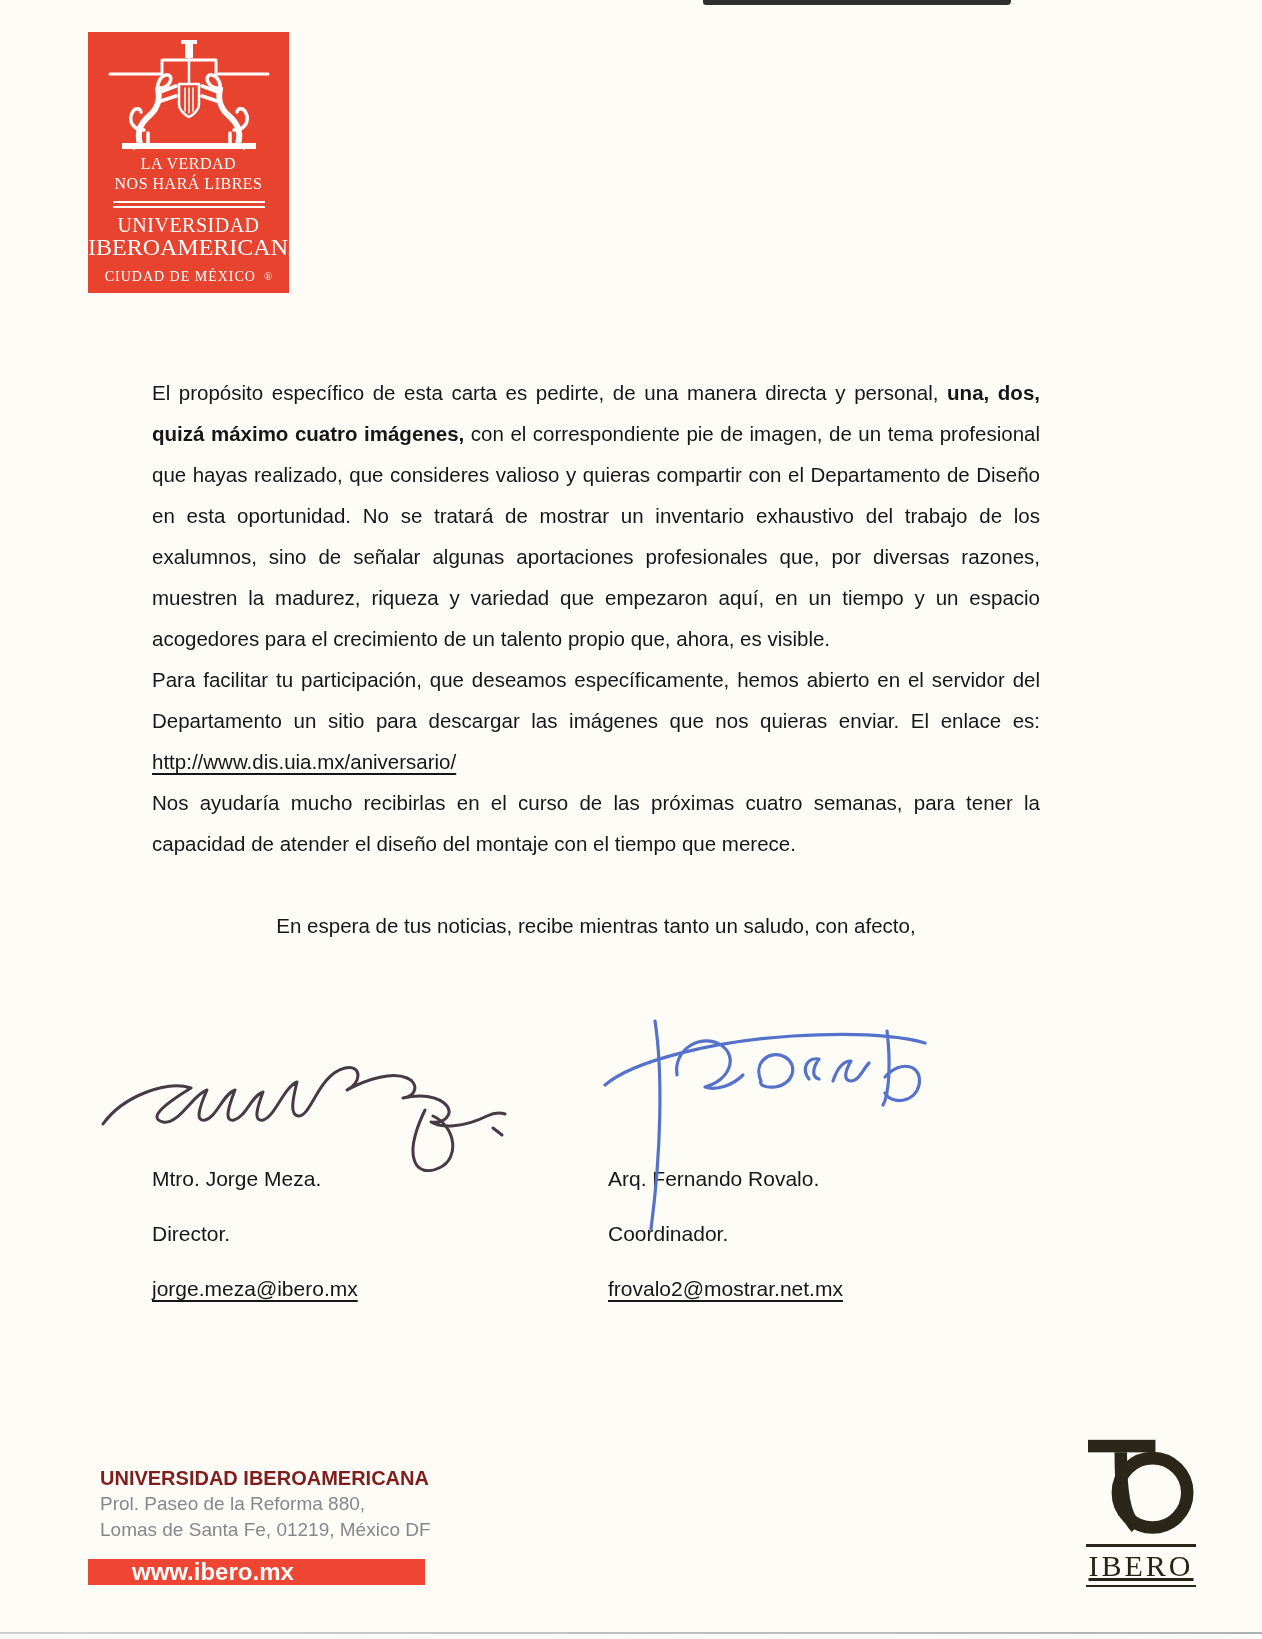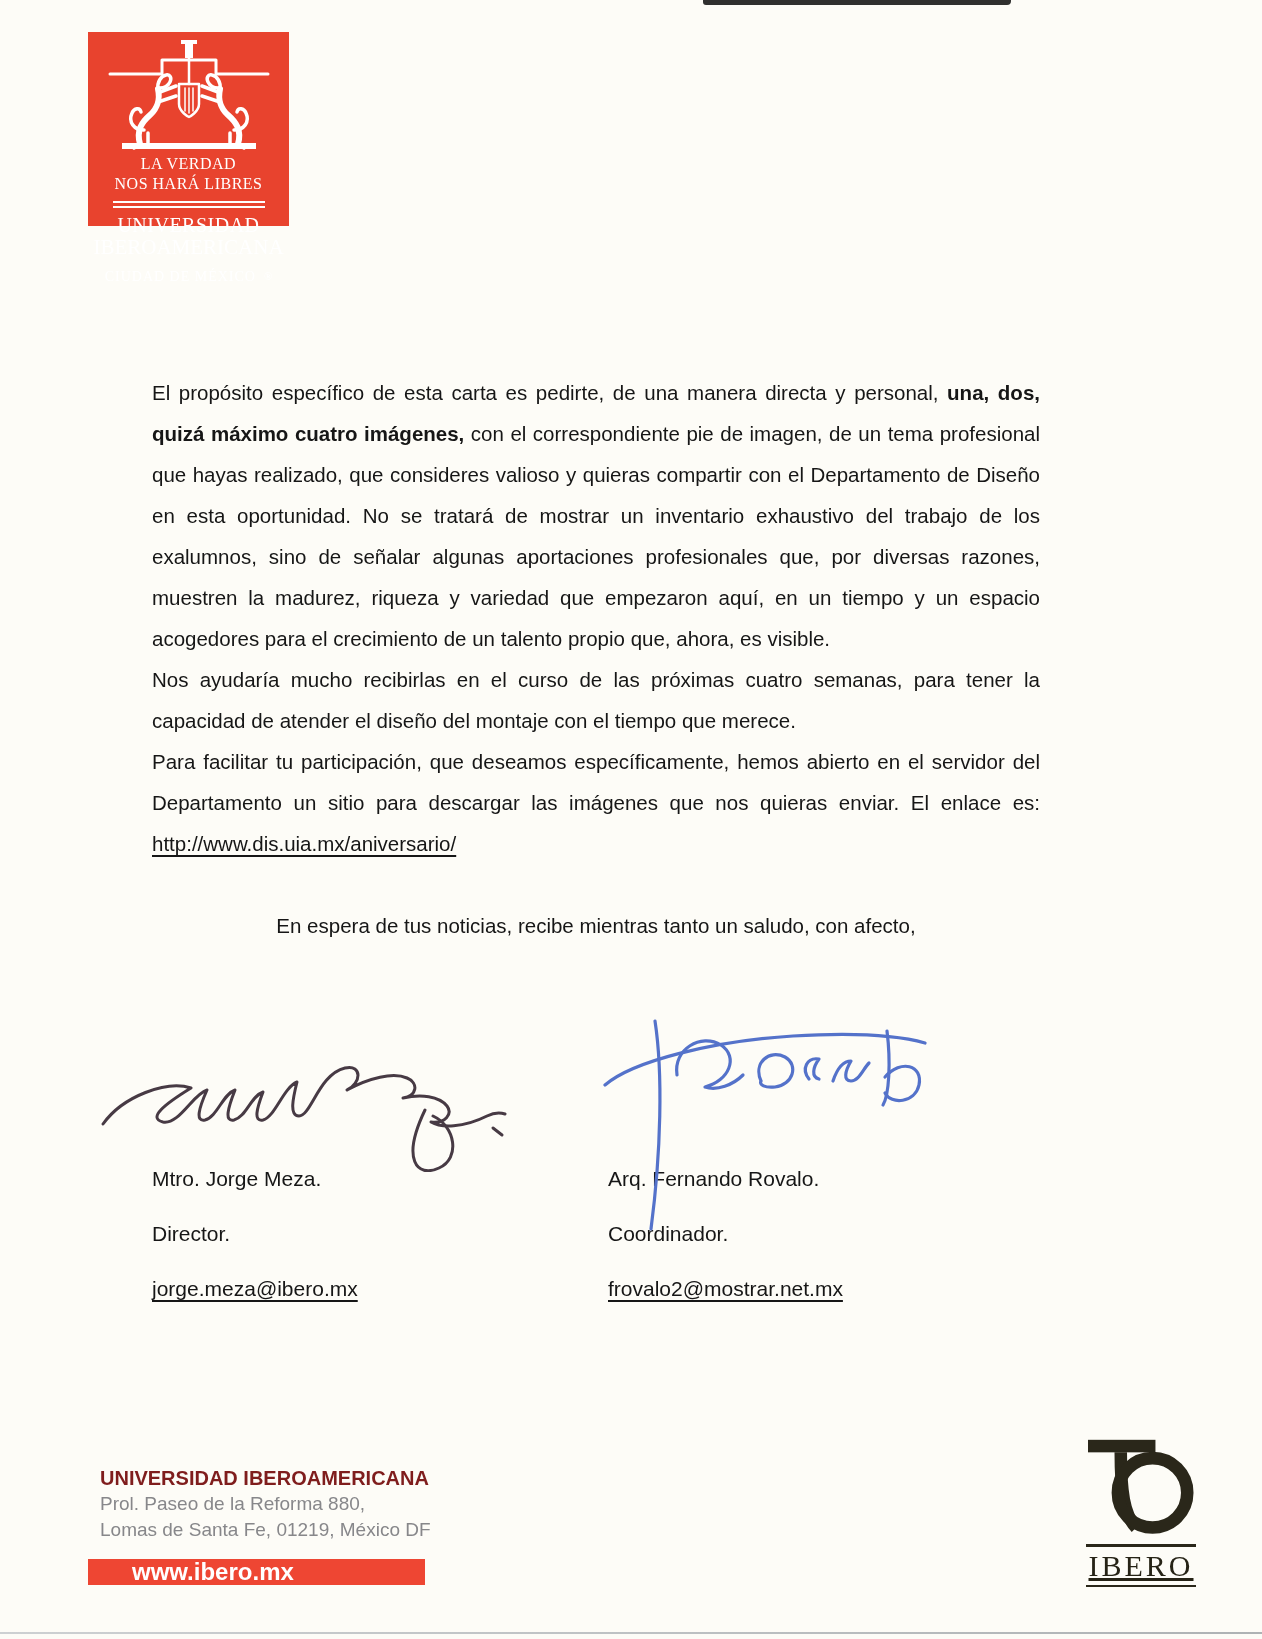--- a/index.html
+++ b/index.html
@@ -10,29 +10,29 @@
     font-family:"Liberation Sans", sans-serif;
     color:#161616;
     overflow:hidden;
   }
   
   .scan-smudge{position:absolute;left:703px;top:0;width:308px;height:5px;background:#1a1a18;border-radius:0 0 4px 3px;opacity:.9;}
   .scan-bottom-line{position:absolute;left:0;top:1632px;width:100%;height:2px;background:linear-gradient(to right,#cdd0d2,#aeb2b4);}
 
   
   .seal{
-    position:absolute;left:88px;top:32px;width:201px;height:194px;
+    position:absolute;left:88px;top:32px;width:201px;height:261px;
     background:#e8432e;color:#ffffff;text-align:center;
     font-family:"Liberation Serif", serif;
   }
   .seal svg{display:block;margin:6px auto 0;}
   .seal .motto{font-size:16px;line-height:20px;letter-spacing:.5px;margin-top:2px;}
   .seal .double-rule{width:152px;margin:7px auto 6px;border-top:2px solid #fff;border-bottom:2px solid #fff;height:3px;}
   .seal .uni{font-size:20px;line-height:22px;letter-spacing:.5px;}
-  .seal .uni2{font-size:21px;line-height:23px;letter-spacing:0;}
+  .seal .uni2{font-size:24px;line-height:23px;letter-spacing:0;}
   .seal .city{font-size:14px;line-height:18px;margin-top:8px;letter-spacing:1px;}
   .seal .city sup{font-size:11px;letter-spacing:0;margin-left:8px;vertical-align:1px;}
 
   
   .letter{
     position:absolute;left:152px;top:372px;width:888px;
     font-size:20.5px;line-height:41px;text-align:justify;
   }
   .letter p{margin:0;}
   .letter .closing{margin-top:41px;text-align:center;}
@@ -122,22 +122,22 @@
     <div class="double-rule"></div>
     <div class="uni">UNIVERSIDAD</div>
     <div class="uni uni2">IBEROAMERICANA</div>
     <div class="city">
       <span>CIUDAD DE MÉXICO</span><sup>®</sup>
     </div>
   </div>
 
   <div class="letter">
     <p><span>El propósito específico de esta carta es pedirte, de una manera directa y personal, </span><b>una, dos, quizá máximo cuatro imágenes,</b><span> con el correspondiente pie de imagen, de un tema profesional que hayas realizado, que consideres valioso y quieras compartir con el Departamento de Diseño en esta oportunidad. No se tratará de mostrar un inventario exhaustivo del trabajo de los exalumnos, sino de señalar algunas aportaciones profesionales que, por diversas razones, muestren la madurez, riqueza y variedad que empezaron aquí, en un tiempo y un espacio acogedores para el crecimiento de un talento propio que, ahora, es visible.</span></p>
+    <p><span>Para facilitar tu participación, que deseamos específicamente, hemos abierto en el servidor del Departamento un sitio para descargar las imágenes que nos quieras enviar. El enlace es: </span><span class="u">http://www.dis.uia.mx/aniversario/</span></p>
     <p>Nos ayudaría mucho recibirlas en el curso de las próximas cuatro semanas, para tener la capacidad de atender el diseño del montaje con el tiempo que merece.</p>
-    <p><span>Para facilitar tu participación, que deseamos específicamente, hemos abierto en el servidor del Departamento un sitio para descargar las imágenes que nos quieras enviar. El enlace es: </span><span class="u">http://www.dis.uia.mx/aniversario/</span></p>
     <p class="closing">En espera de tus noticias, recibe mientras tanto un saludo, con afecto,</p>
   </div>
 
   <svg class="sig-ink left" width="415" height="140" viewBox="0 0 415 140">
     <g fill="none" stroke="#473a44" stroke-width="3" stroke-linecap="round" stroke-linejoin="round">
       <path d="M8,92 C28,64 72,48 96,56 C70,72 52,86 68,90 C84,93 98,62 112,58 C104,76 100,90 110,88 C122,85 128,62 140,58 C133,76 129,90 139,88 C151,85 156,64 168,60 C162,76 158,90 168,88 C180,85 188,56 202,50 C198,66 194,84 204,84 C216,84 224,42 250,36 C268,32 266,52 252,58 C274,46 298,40 312,46 C324,51 322,64 308,66 C326,62 344,64 352,74 C358,82 350,92 336,90 C346,96 368,96 392,84 C398,81 404,80 410,82"></path>
       <path d="M330,78 C306,128 322,146 344,136 C366,126 360,94 338,84"></path>
       <path d="M398,96 L407,103"></path>
     </g>
   </svg>

